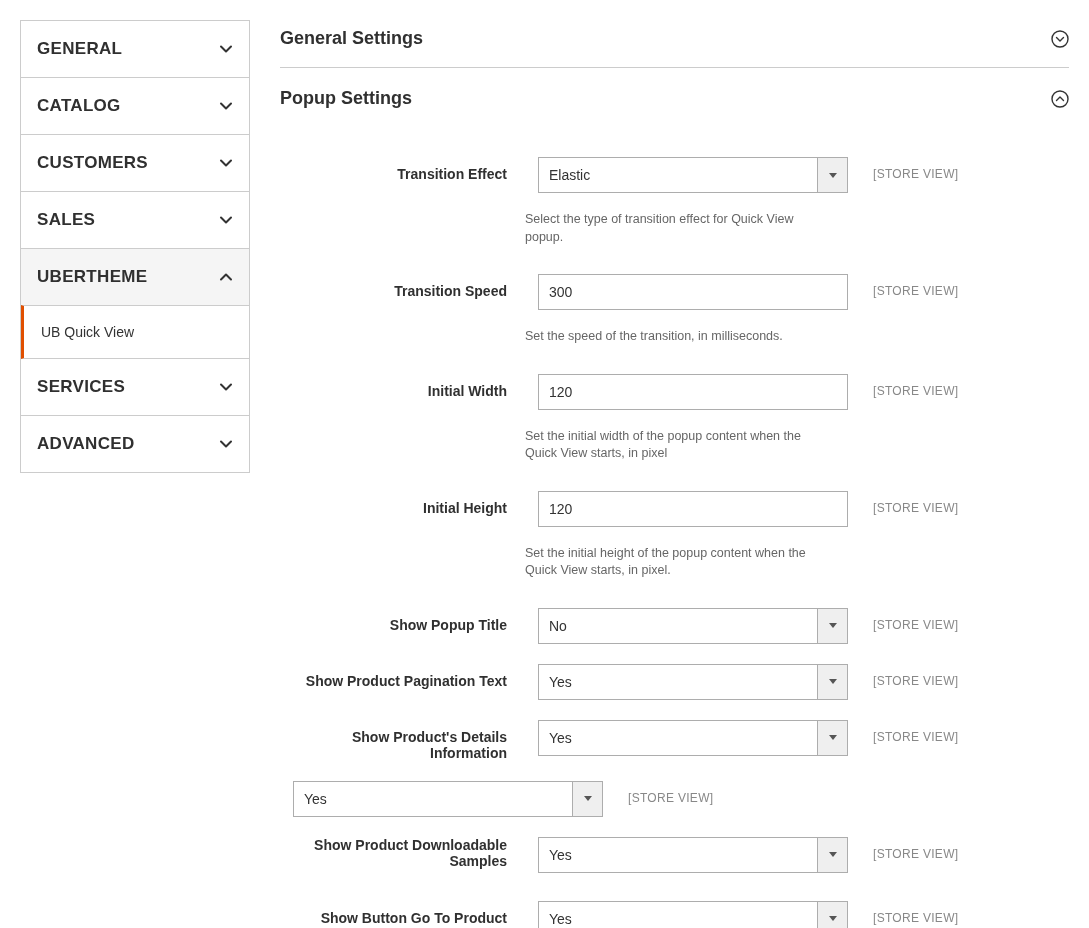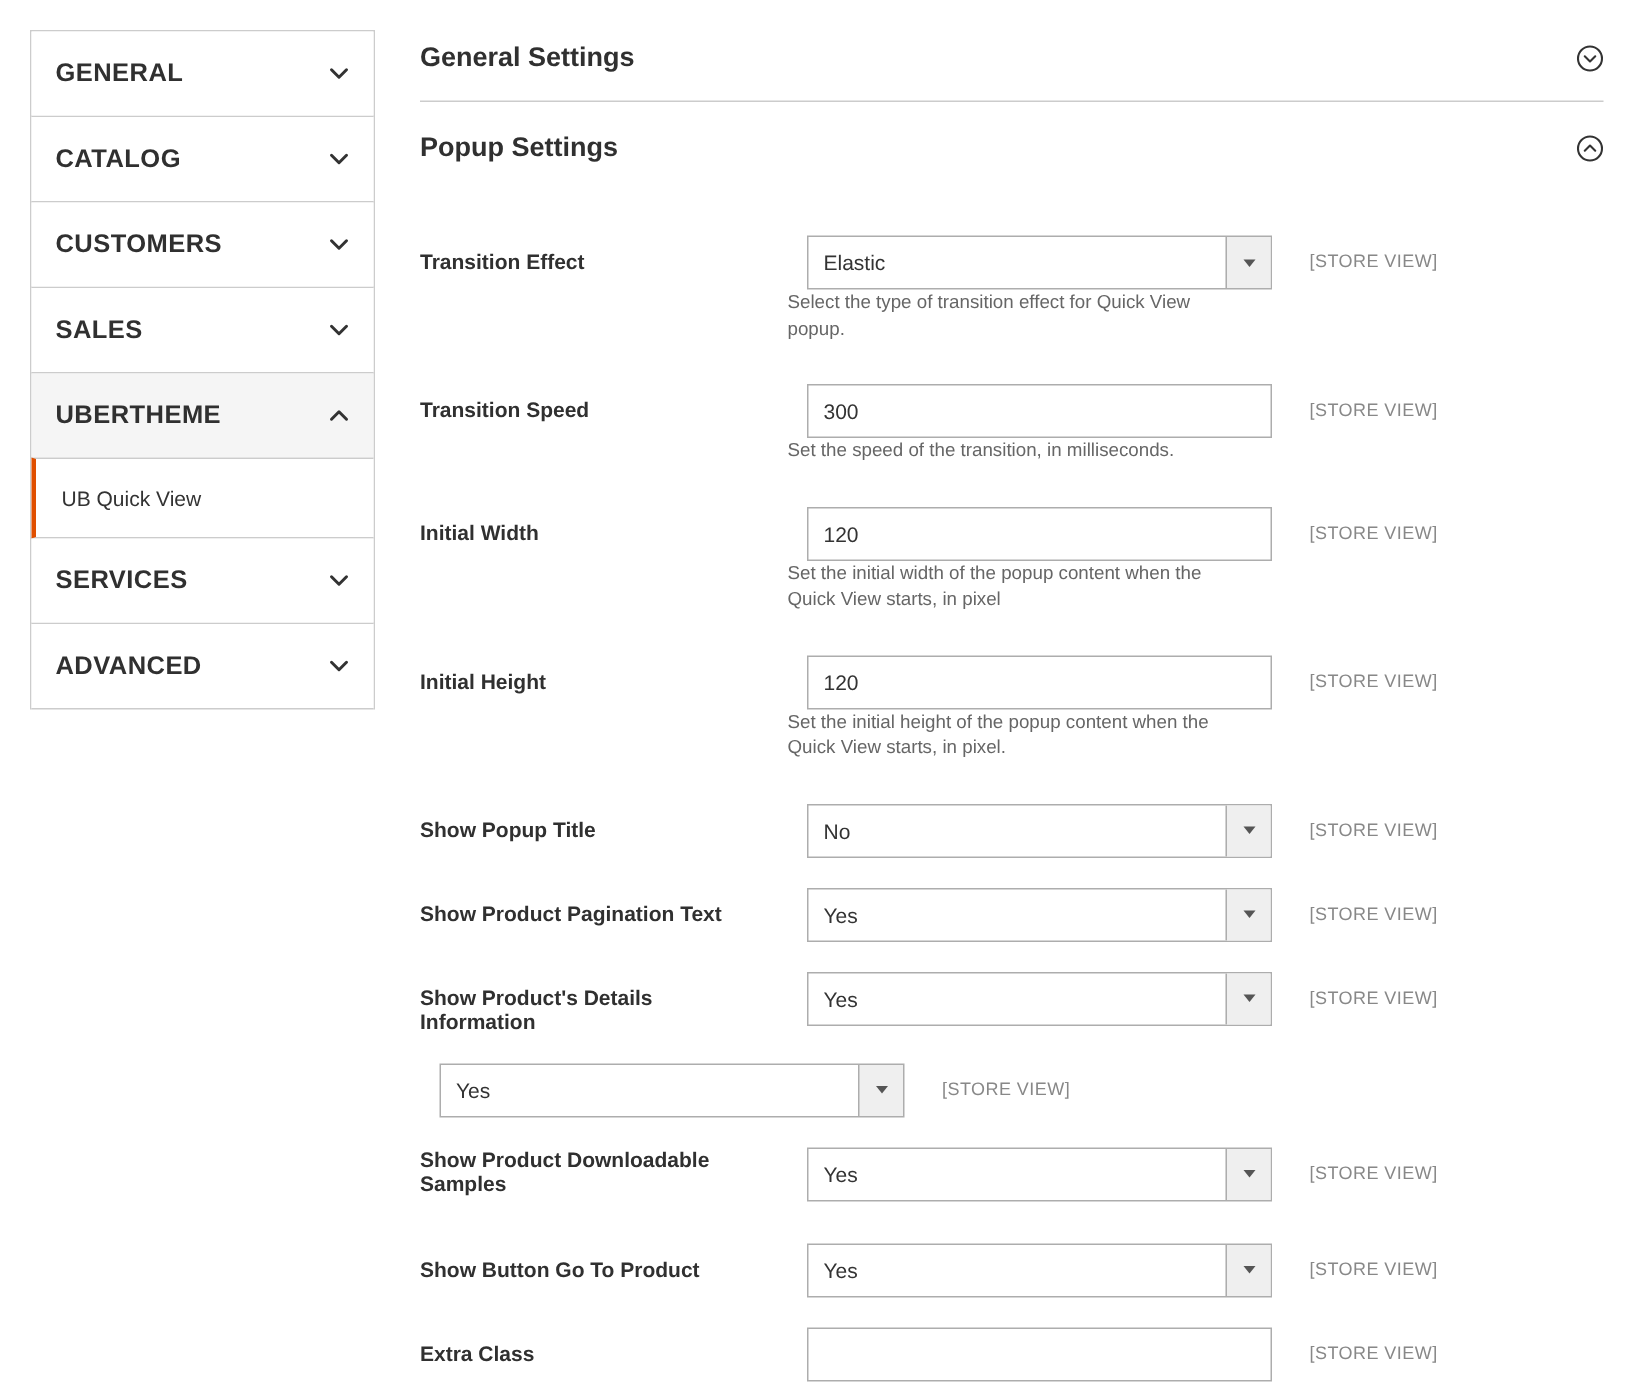--- a/index.html
+++ b/index.html
@@ -93,20 +93,21 @@
   }
 
   .form-rows { margin-top: 30px; }
   .form-row {
     display: flex;
     align-items: flex-start;
     margin-bottom: 10px;
   }
   .form-label {
     width: 245px;
+    text-align: right;
     padding-right: 18px;
     padding-top: 9px;
     font-size: 14px;
     font-weight: 600;
     color: #303030;
     flex-shrink: 0;
   }
   .form-control-wrap {
     width: 310px;
     flex-shrink: 0;
@@ -114,21 +115,21 @@
   .form-scope {
     padding-left: 38px;
     padding-top: 10px;
     font-size: 12px;
     color: #888;
     letter-spacing: 0.3px;
   }
   .note {
     font-size: 12.5px;
     color: #666;
-    margin-top: 0;
+    margin-top: 18px;
     line-height: 1.4;
   }
   input[type=text].control, .select-wrap {
     width: 100%;
     margin-left: 13px;
   }
   input[type=text].control {
     height: 36px;
     border: 1px solid #adadad;
     padding: 0 10px;

